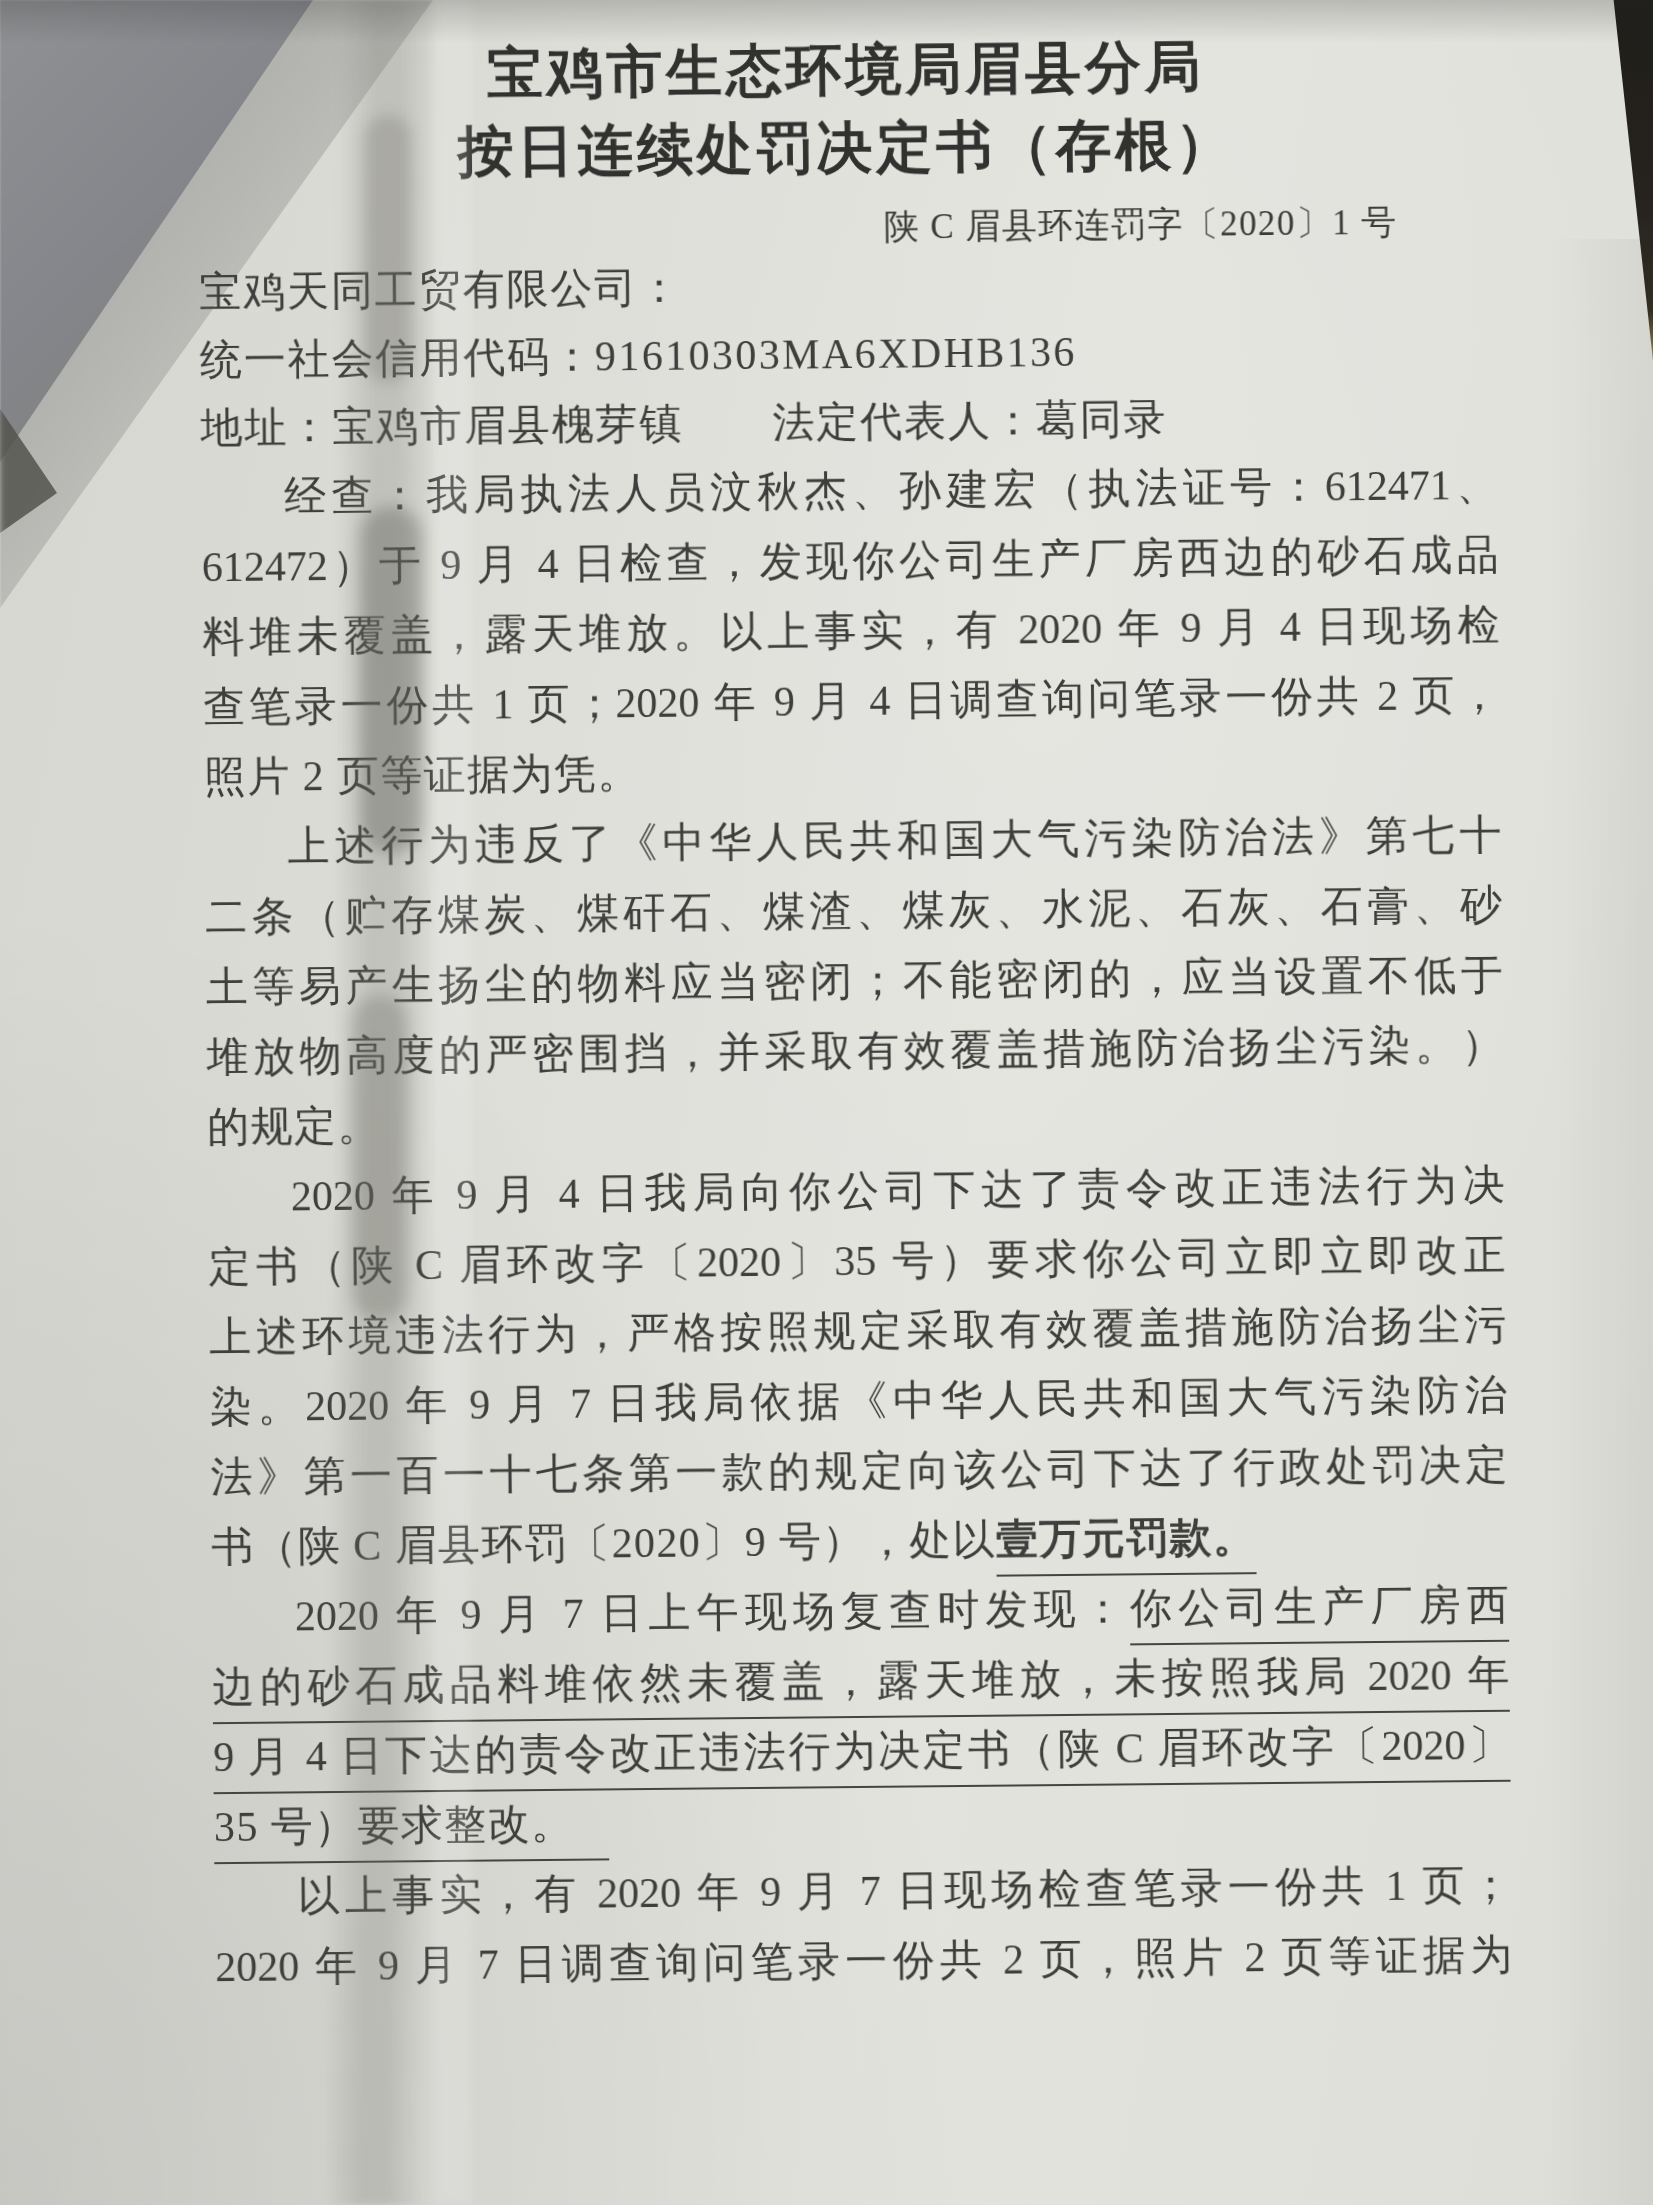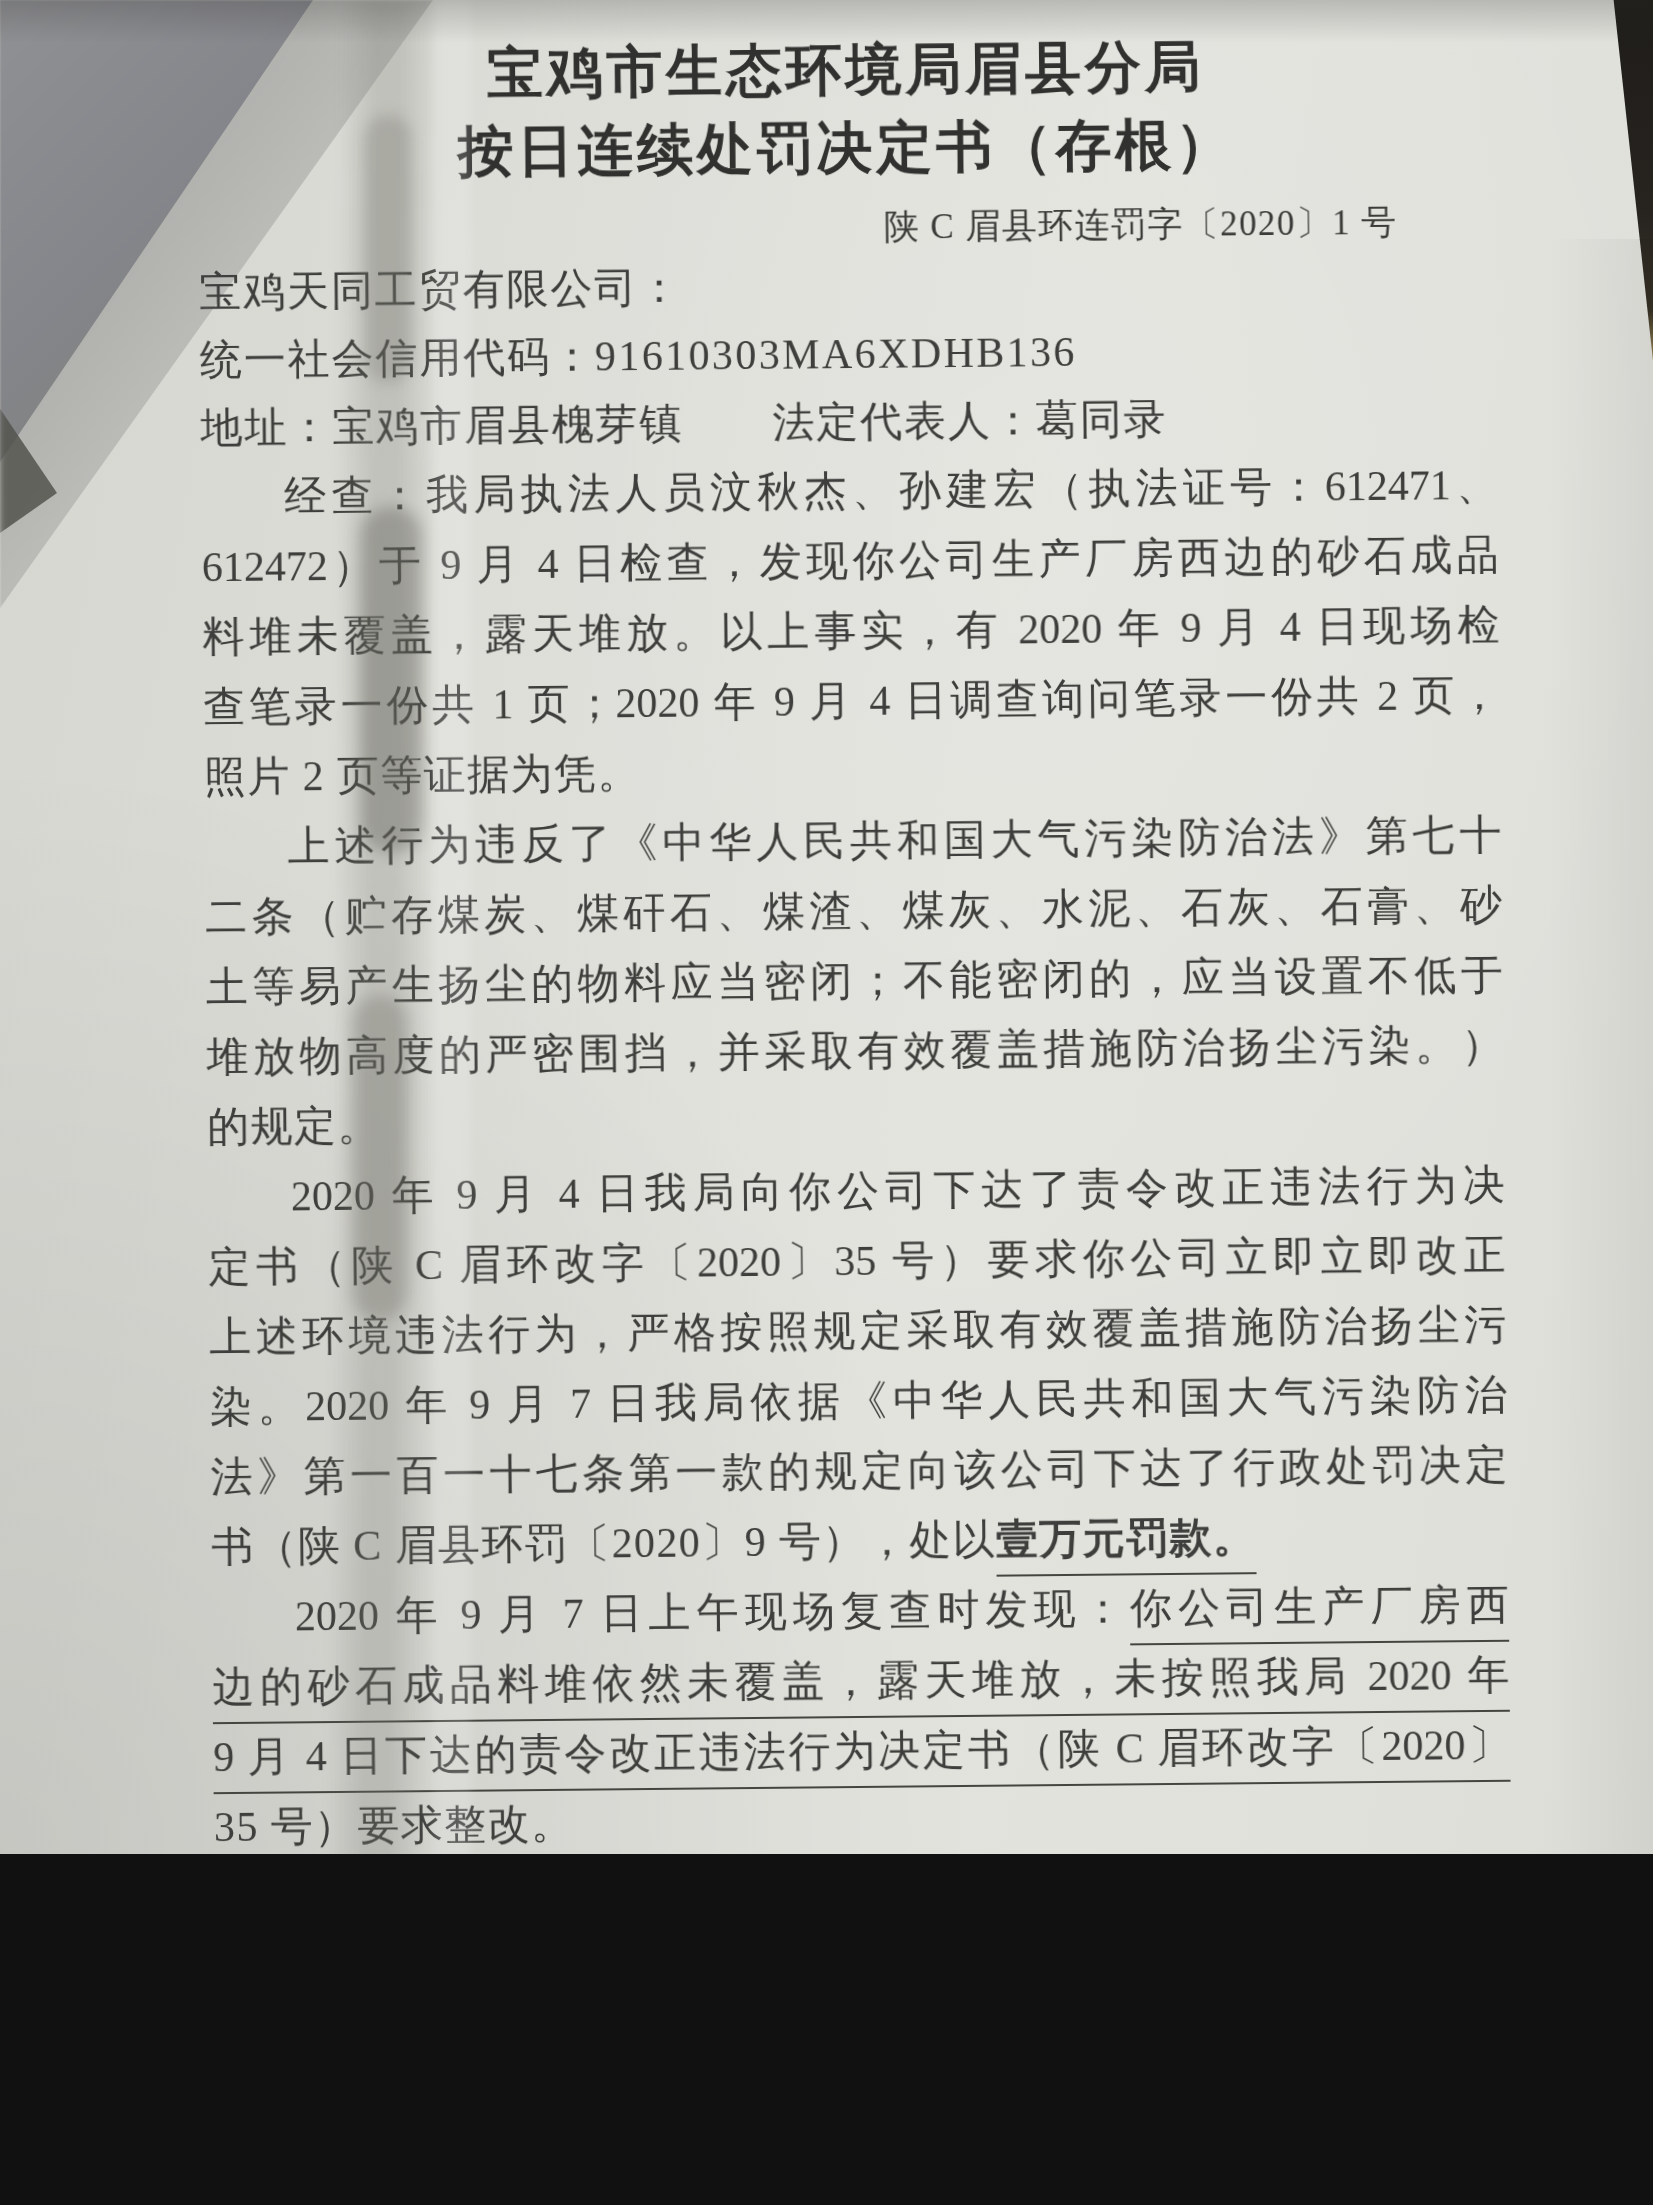--- a/index.html
+++ b/index.html
@@ -1,18 +1,18 @@
 <!DOCTYPE html>
 <html style="font-size:7.7px"><head>
 <meta charset="utf-8">
 <style>
   html,body{margin:0;padding:0;background:#111;}
   .photo{
     position:relative;
-    width:1654px;height:1854px;
+    width:1654px;height:2205px;
     overflow:hidden;
     background:
       radial-gradient(ellipse at 62% 28%, rgba(255,255,255,0.10) 0%, rgba(255,255,255,0) 50%),
       radial-gradient(ellipse at 0% 100%, rgba(0,0,0,0.09) 0%, rgba(0,0,0,0) 42%),
       linear-gradient(100deg,#d5d6d0 0%,#dcddd7 30%,#e2e3dd 58%,#e0e1db 82%,#dcddd7 100%);
     font-family:"Liberation Serif","DejaVu Serif",serif;
   }
   .layer{position:absolute;pointer-events:none;}
 
   

